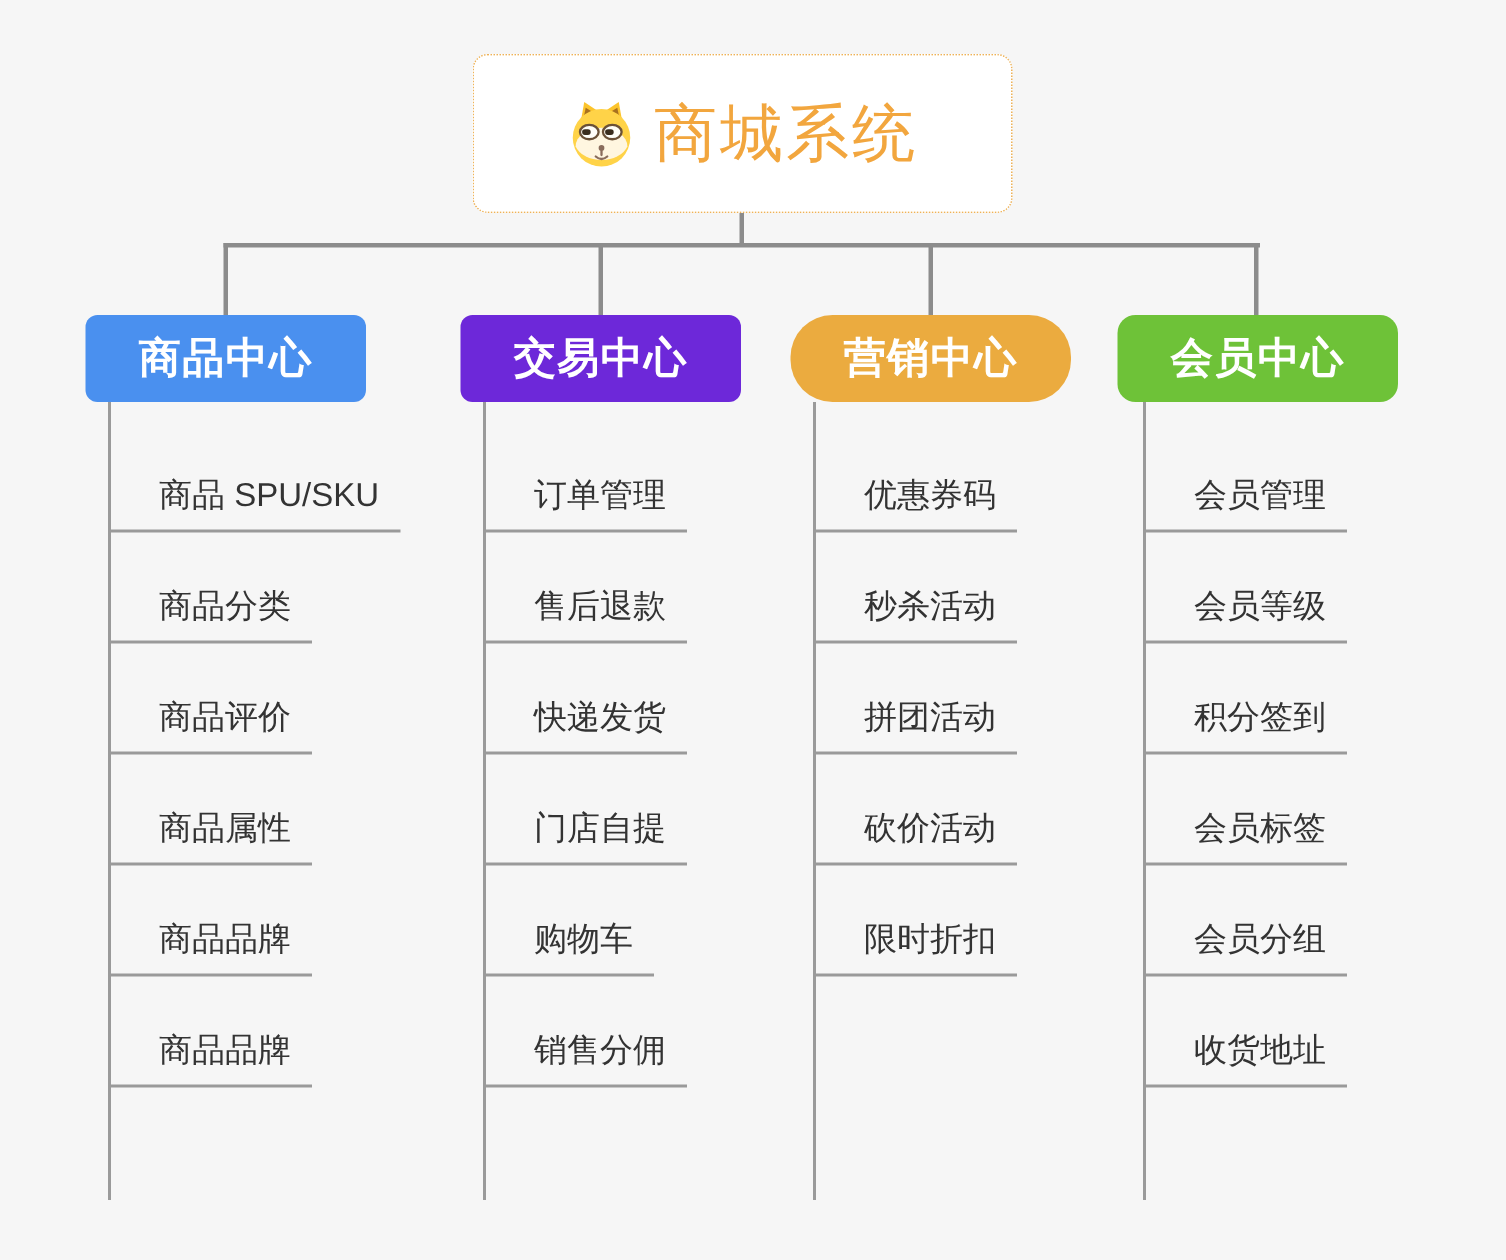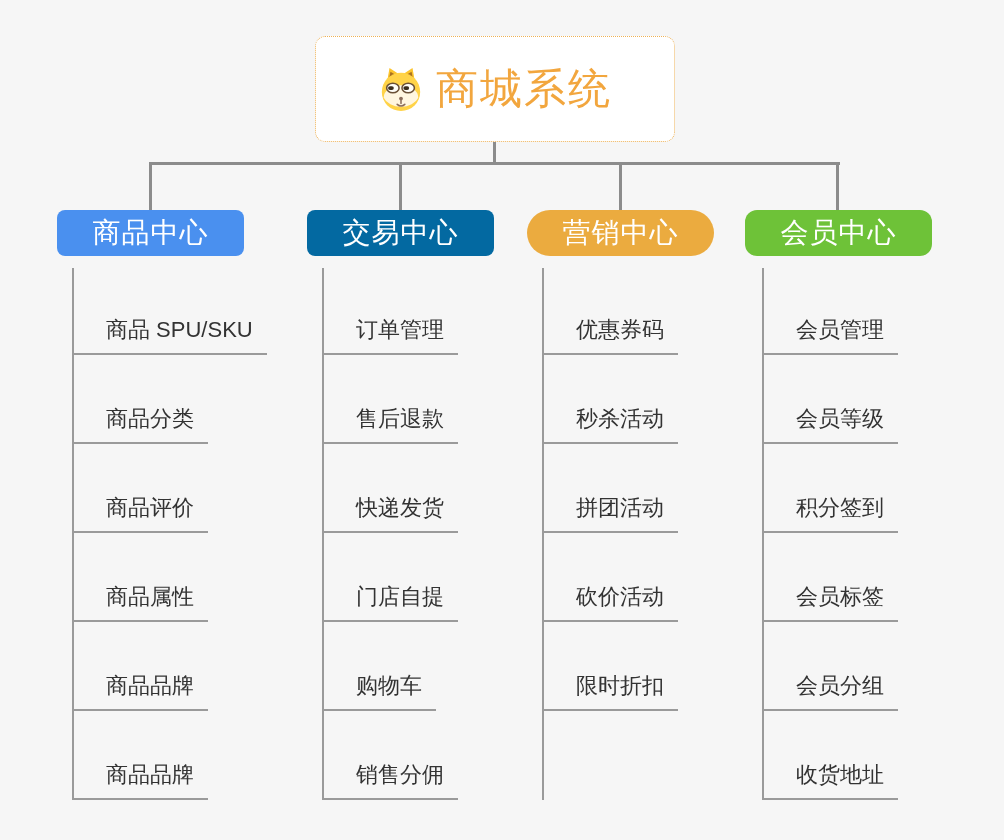--- a/index.html
+++ b/index.html
@@ -40,27 +40,28 @@
   .conn-root-stub   { left:493px; top:141px; width:3px;  height:22px; }
   .conn-horizontal  { left:149px; top:162px; width:691px; height:3px; }
   .conn-stub-1 { left:149px; top:162px; width:3px; height:48px; }
   .conn-stub-2 { left:399px; top:162px; width:3px; height:48px; }
   .conn-stub-3 { left:619px; top:162px; width:3px; height:48px; }
   .conn-stub-4 { left:836px; top:162px; width:3px; height:48px; }
 
   
   .branch-node {
     position:absolute; top:210px;
-    width:187px; height:46px;
+    width:187px; height:58px;
     border-radius:8px;
     display:flex; align-items:center; justify-content:center;
     color:#ffffff;
     font-size:28px;
     letter-spacing:1px;
     cursor:default;
+    font-weight:bold;
   }
   .branch-1 { left:57px;  }
   .branch-2 { left:307px; }
   .branch-3 { left:527px;border-radius:28px; }
   .branch-4 { left:745px; }
 
   
   .spine { position:absolute; top:268px; width:2px; height:532px; background:#9a9a9a; }
   .spine-1 { left:72px;  }
   .spine-2 { left:322px; }
@@ -72,21 +73,21 @@
     position:absolute; top:268px;
     display:flex; flex-direction:column;
     align-items:flex-start;
   }
   .leaf-col-1 { left:72px;  }
   .leaf-col-2 { left:322px; }
   .leaf-col-3 { left:542px; }
   .leaf-col-4 { left:762px; }
 
   .leaf {
-    height:89px;
+    height:74px;
     display:flex; align-items:flex-end;
   }
   .leaf.first { height:87px; }
   .leaf-label {
     padding:0 14px 8px 34px;
     border-bottom:2px solid #9a9a9a;
     font-size:22px;
     color:#333333;
     white-space:nowrap;
   }
@@ -115,21 +116,21 @@
       <ellipse cx="31.5" cy="23" rx="6.5" ry="5" fill="#fffef8" stroke="#6b5137" stroke-width="1.6"></ellipse>
       <rect x="10.5" y="21" width="6" height="4" rx="2" fill="#3a2d1d"></rect>
       <rect x="26.5" y="21" width="6" height="4" rx="2" fill="#3a2d1d"></rect>
       <circle cx="24" cy="34" r="2" fill="#8a6d5c"></circle>
       <path d="M24 36 v3 M20 40 q4 3.5 8 0" fill="none" stroke="#8a6d5c" stroke-width="1.6" stroke-linecap="round"></path>
     </svg>
     <span class="root-title" style="color: rgb(242, 166, 62);">商城系统</span>
   </div>
 
   <div class="branch-node branch-1" style="background: rgb(74, 144, 239);">商品中心</div>
-  <div class="branch-node branch-2" style="background: #0369a1;">交易中心</div>
+  <div class="branch-node branch-2" style="background: #6d28d9;">交易中心</div>
   <div class="branch-node branch-3" style="background: rgb(235, 171, 63);">营销中心</div>
   <div class="branch-node branch-4" style="background: rgb(110, 194, 56); border-radius: 12px;">会员中心</div>
 
   <div class="spine spine-1"></div>
   <div class="spine spine-2"></div>
   <div class="spine spine-3"></div>
   <div class="spine spine-4"></div>
 
   <div class="leaf-col leaf-col-1">
     <div class="leaf first">

